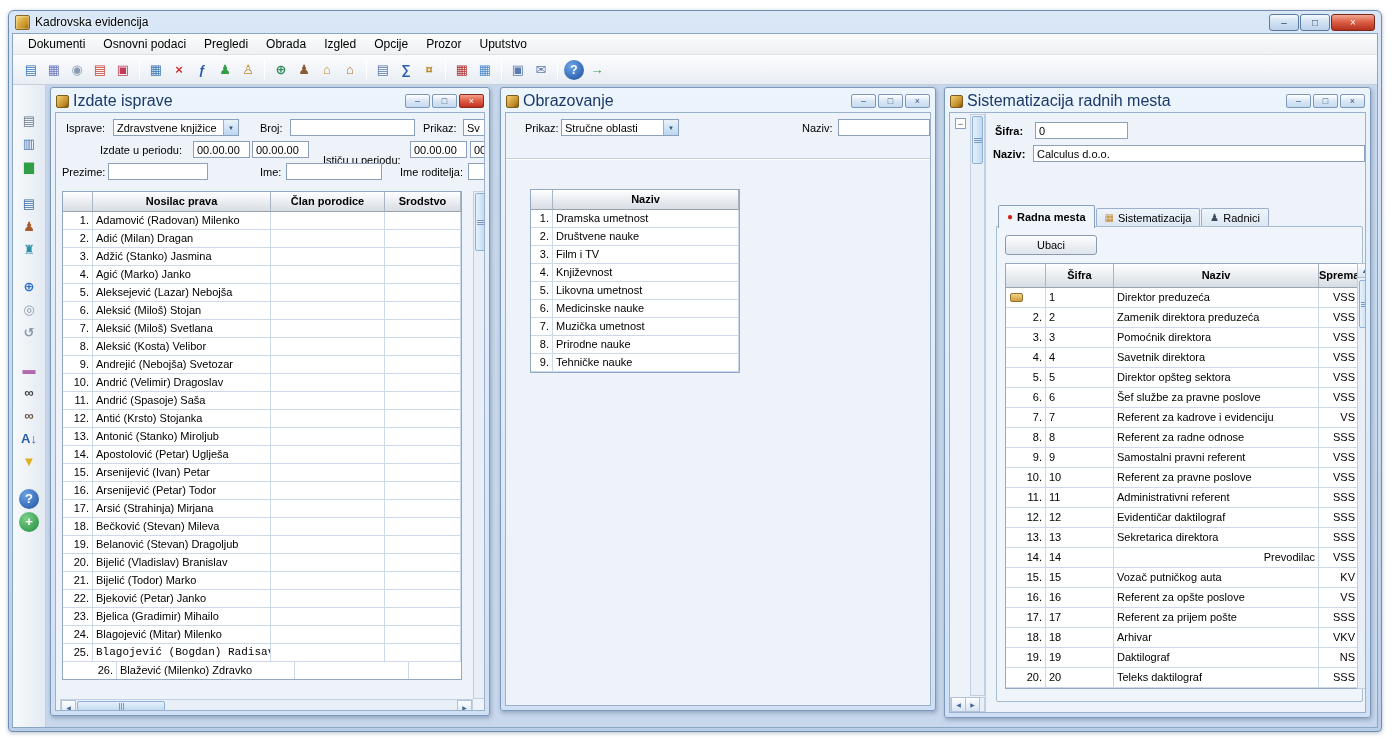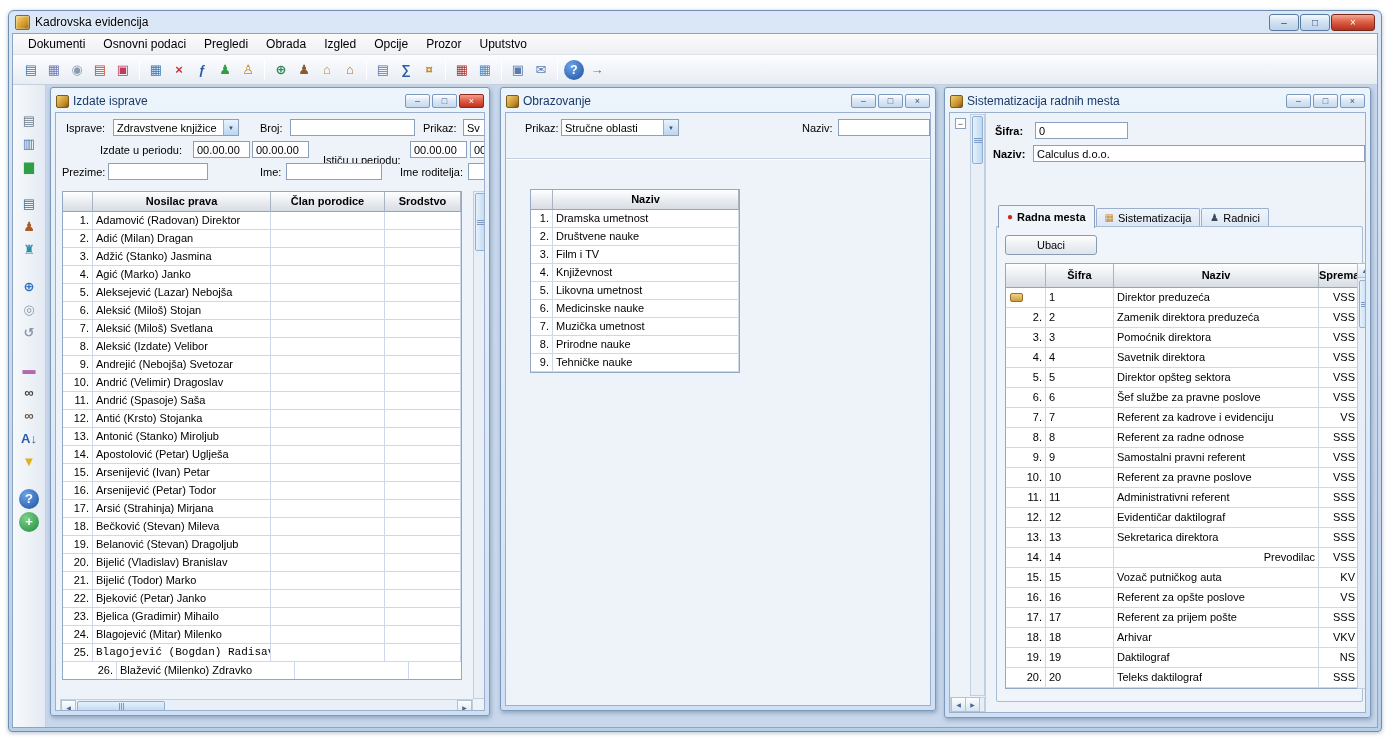--- a/index.html
+++ b/index.html
@@ -33,21 +33,21 @@
   .main{flex:1;display:flex;min-height:0;}
   .sidebar{width:33px;background:linear-gradient(90deg,#f7fafc,#e4eaf2);border-right:1px solid #c6cfda;
     display:flex;flex-direction:column;align-items:center;padding-top:26px;}
   .si{width:20px;height:20px;line-height:20px;text-align:center;font-size:13px;font-weight:bold;margin-bottom:3px;}
   .sgap{height:14px;}
   .mdi{flex:1;position:relative;background:#c8d7eb;overflow:hidden;}
   
   .cwin{position:absolute;padding:3px;border:1px solid #7c99bb;border-radius:3px;
     background:linear-gradient(180deg,#ecf4fc,#cfe0f4);box-shadow:1px 2px 4px rgba(40,70,110,.35);}
   .cw-title{height:20px;display:flex;align-items:center;gap:4px;padding:0 2px;}
-  .cw-title .t{font-size:12px;color:#1b3a68;}
+  .cw-title .t{font-size:16px;color:#1b3a68;}
   .cw-ico{width:13px;height:13px;border-radius:2px;background:linear-gradient(135deg,#f4d070,#c08a28 70%,#7c5410);
     border:1px solid #7c5c18;}
   .cw-btns{margin-left:auto;display:flex;gap:2px;}
   .cwbtn{width:25px;height:14px;border:1px solid #7c99bb;border-radius:2px;font-size:9px;line-height:12px;
     text-align:center;color:#35567e;background:linear-gradient(#ffffff,#dde9f6 45%,#c6d9ee);}
   .cwbtn.close-active{background:linear-gradient(#f4a08e,#e06048 45%,#c03020);color:#fff;border-color:#8a2a1a;}
   .cw-body{position:absolute;left:4px;right:4px;top:24px;bottom:4px;background:#eef3fa;
     border:1px solid #9ab0cc;overflow:hidden;}
   
   .fl{position:absolute;white-space:nowrap;line-height:13px;}
@@ -222,21 +222,21 @@
 
             <div class="grid" style="left:6px;top:78px;width:400px;height:489px;">
                 <div class="ghead">
                   <span class="gh" style="width: 30px;"></span>
                   <span class="gh" style="width: 178px;">Nosilac prava</span>
                   <span class="gh" style="width: 114px;">Član porodice</span>
                   <span class="gh" style="width: 76px;">Srodstvo</span>
                 </div>
                 <div class="grow">
                   <span class="gc gnum" style="width: 30px;">1.</span>
-                  <span class="gc" style="width: 178px;">Adamović (Radovan) Direktor</span>
+                  <span class="gc" style="width: 178px;">Adamović (Radovan) Milenko</span>
                   <span class="gc" style="width: 114px;"></span>
                   <span class="gc" style="width: 76px;"></span>
                 </div>
                 <div class="grow">
                   <span class="gc gnum" style="width: 30px;">2.</span>
                   <span class="gc" style="width: 178px;">Adić (Milan) Dragan</span>
                   <span class="gc" style="width: 114px;"></span>
                   <span class="gc" style="width: 76px;"></span>
                 </div>
                 <div class="grow">
@@ -264,21 +264,21 @@
                   <span class="gc" style="width: 76px;"></span>
                 </div>
                 <div class="grow">
                   <span class="gc gnum" style="width: 30px;">7.</span>
                   <span class="gc" style="width: 178px;">Aleksić (Miloš) Svetlana</span>
                   <span class="gc" style="width: 114px;"></span>
                   <span class="gc" style="width: 76px;"></span>
                 </div>
                 <div class="grow">
                   <span class="gc gnum" style="width: 30px;">8.</span>
-                  <span class="gc" style="width: 178px;">Aleksić (Izdate) Velibor</span>
+                  <span class="gc" style="width: 178px;">Aleksić (Kosta) Velibor</span>
                   <span class="gc" style="width: 114px;"></span>
                   <span class="gc" style="width: 76px;"></span>
                 </div>
                 <div class="grow">
                   <span class="gc gnum" style="width: 30px;">9.</span>
                   <span class="gc" style="width: 178px;">Andrejić (Nebojša) Svetozar</span>
                   <span class="gc" style="width: 114px;"></span>
                   <span class="gc" style="width: 76px;"></span>
                 </div>
                 <div class="grow">

